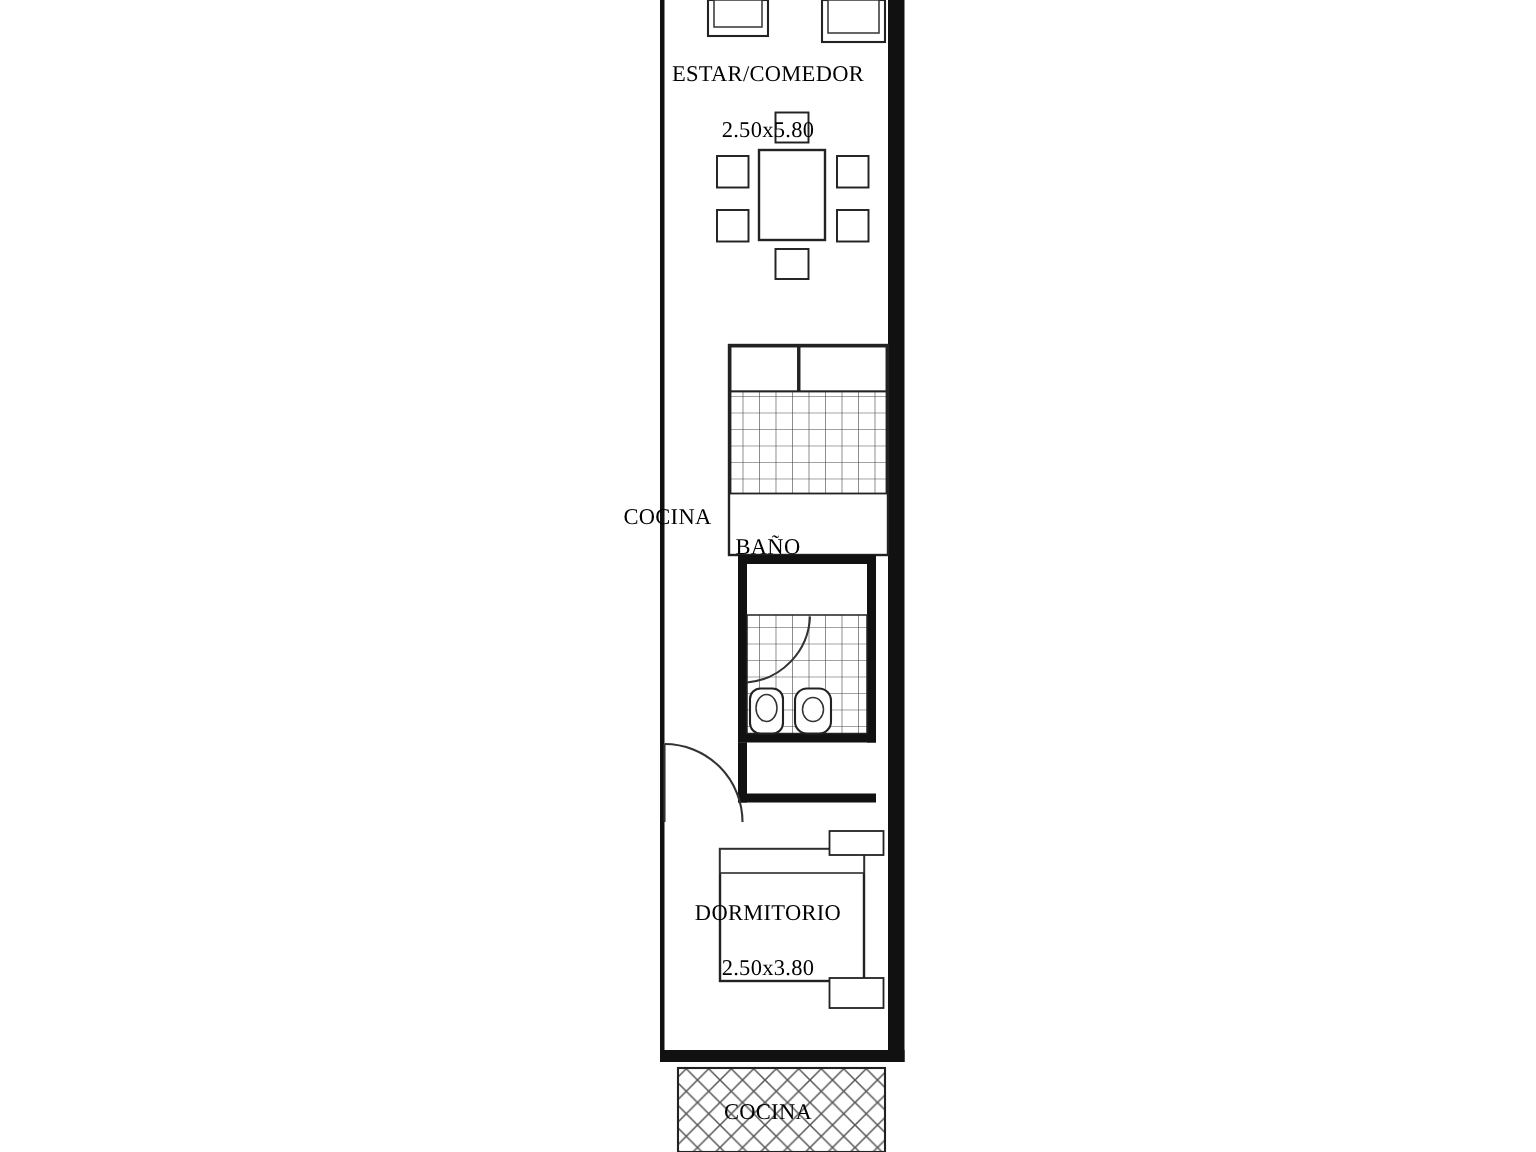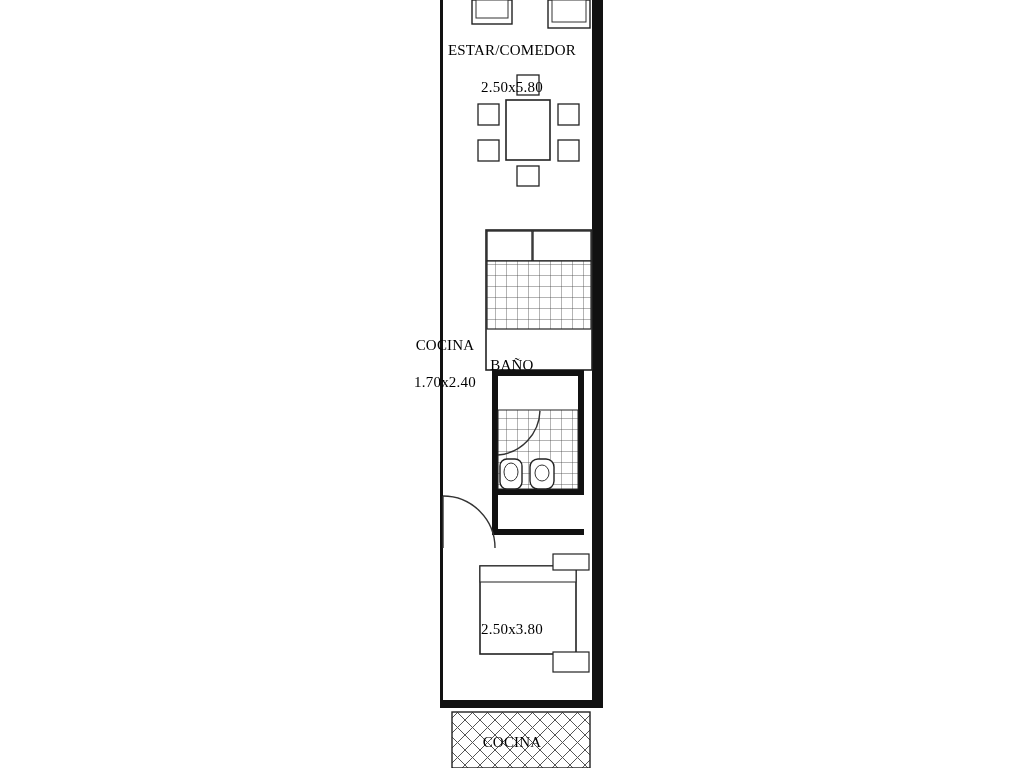--- a/index.html
+++ b/index.html
@@ -143,26 +143,26 @@
   </g>
 </svg>
 
 <div class="room-label lbl-estar">
   <span class="name">ESTAR/COMEDOR</span>
   <span class="dims">2.50x5.80</span>
 </div>
 
 <div class="room-label lbl-cocina">
   <span class="name">COCINA</span>
-  <span class="dims">1.70x2.40</span>
 </div>
 
 <div class="room-label lbl-bano">
   <span class="name">BAÑO</span>
 </div>
 
 <div class="room-label lbl-dorm">
+  <span class="name">DORMITORIO</span>
   <span class="dims">2.50x3.80</span>
 </div>
 
 <div class="room-label lbl-balcon">
   <span class="name">COCINA</span>
 </div>
 
 </body></html>

